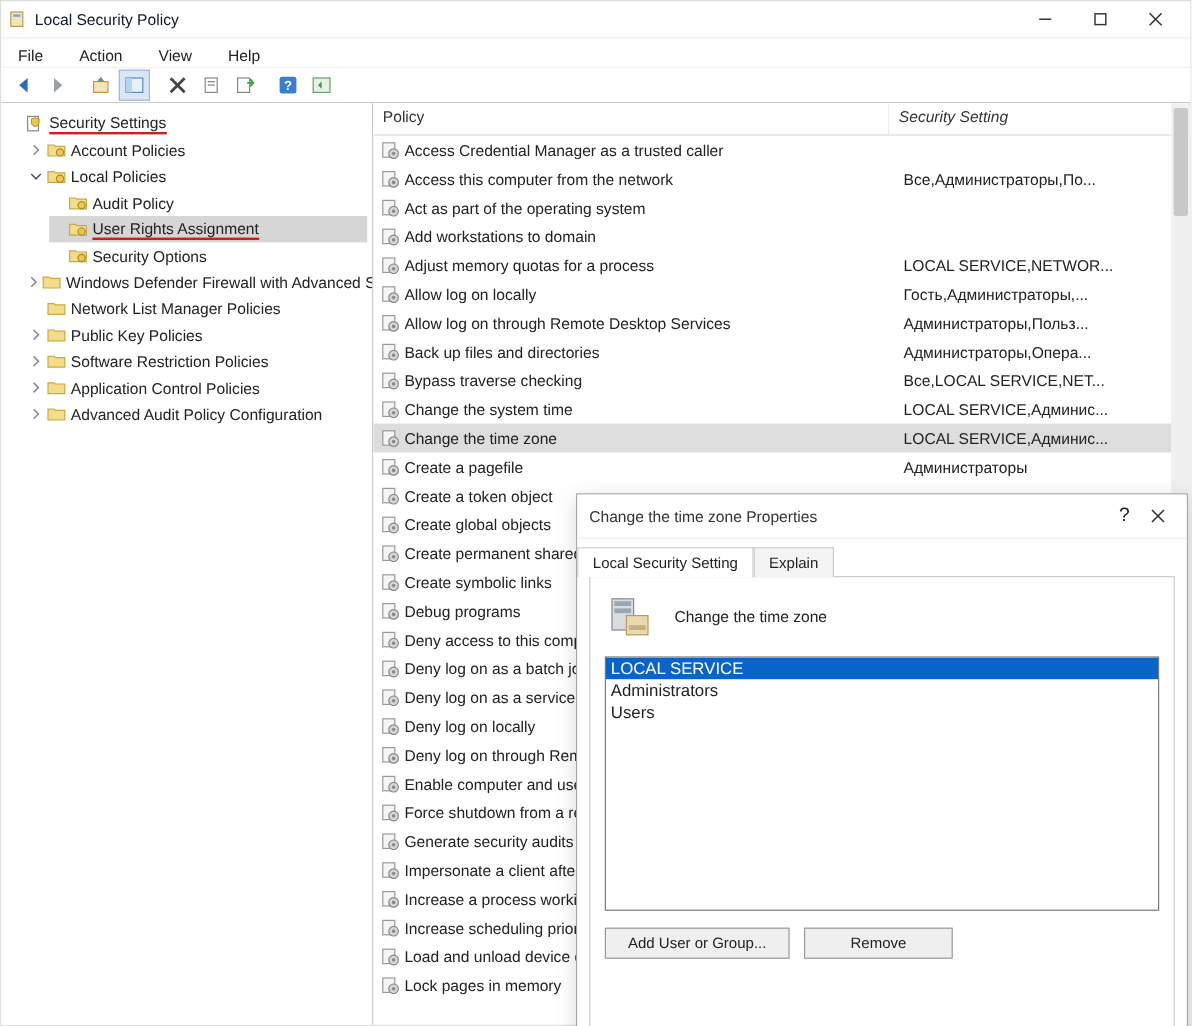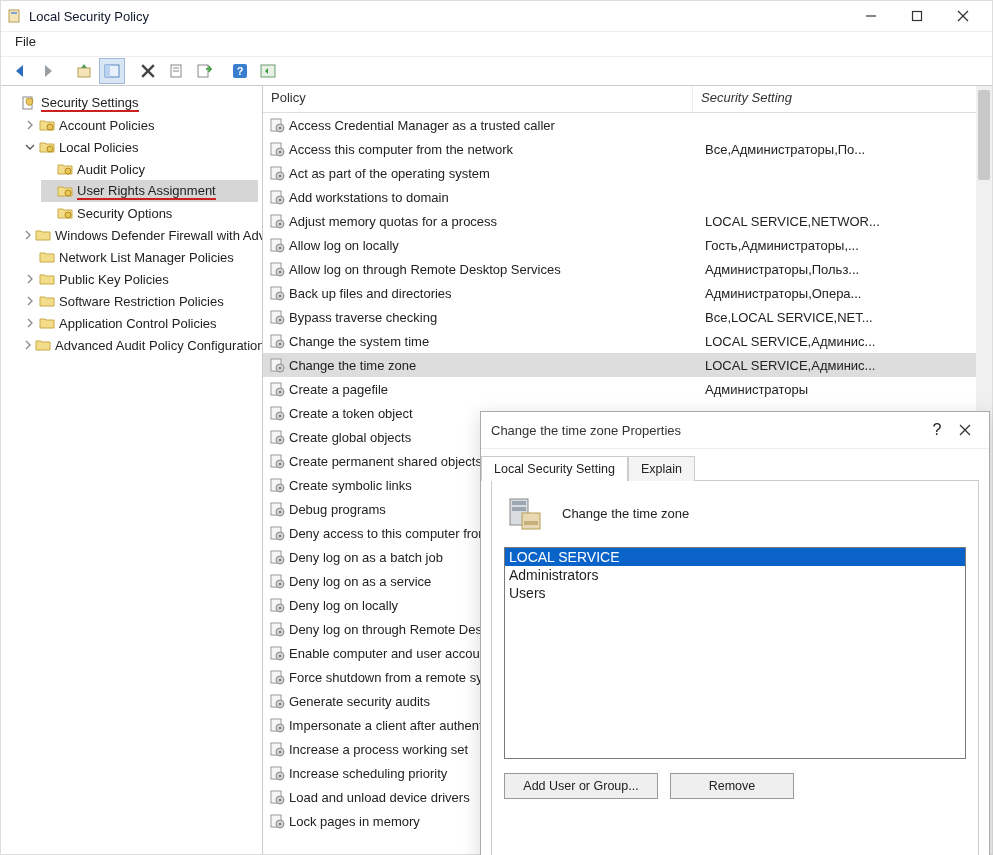--- a/index.html
+++ b/index.html
@@ -5,30 +5,30 @@
   html, body { margin:0; padding:0; width:993px; height:855px; font-family: "Segoe UI", Tahoma, sans-serif; font-size:13px; color:#222; background:#fff; overflow:hidden; }
   .window { width:993px; height:855px; display:flex; flex-direction:column; border:1px solid #ddd; box-sizing:border-box; }
   
   .titlebar { display:flex; align-items:center; height:30px; padding:0 6px; border-bottom:1px solid #eee; }
   .titlebar .app-icon { width:16px; height:16px; margin-right:6px; }
   .titlebar .title { flex:0 0 auto; color:#0f172a; font-weight:normal; }
   .titlebar .spacer { flex:1 1 auto; }
   .winctrl { width:46px; height:30px; display:flex; align-items:center; justify-content:center; }
   .winctrl svg { stroke:#333; }
   
-  .menubar { display:flex; align-items:flex-start; height:24px; padding:0 10px; gap:22px; border-bottom:1px solid #eee;flex-direction:column; }
+  .menubar { display:flex; align-items:flex-end; height:24px; padding:0 10px; gap:22px; border-bottom:1px solid #eee; }
   .menubar .menu-item { padding:2px 4px; }
   
   .toolbar { display:flex; align-items:center; height:28px; padding:0 6px; gap:2px; border-bottom:1px solid #ccc; background:#fff; }
   .tbtn { width:24px; height:24px; display:flex; align-items:center; justify-content:center; border:1px solid transparent; }
   .tbtn.sel { border:1px solid #a0b8d8; background:#d8e6f6; }
   .tsep { width:6px; }
   
   .body { flex:1 1 auto; display:flex; position:relative; min-height:0; }
-  .tree-pane { width:262px; border-right:1px solid #ccc; padding:6px 4px; box-sizing:border-box; overflow:hidden; background:#fff; }
+  .tree-pane { width:310px; border-right:1px solid #ccc; padding:6px 4px; box-sizing:border-box; overflow:hidden; background:#fff; }
   .list-pane { flex:1 1 auto; display:flex; flex-direction:column; min-width:0; position:relative; }
   
   .tree ul { list-style:none; margin:0; padding:0 0 0 18px; }
   .tree > ul { padding-left:0; }
   .tree li { position:relative; }
   .tree .row { display:flex; align-items:center; height:22px; white-space:nowrap; }
   .tree .exp { width:14px; height:14px; margin-right:2px; display:inline-flex; align-items:center; justify-content:center; }
   .tree .exp.blank { visibility:hidden; }
   .tree .icon { width:16px; height:16px; margin-right:4px; flex:0 0 auto; }
   .tree .row.sel { background:#d6d6d6; }

